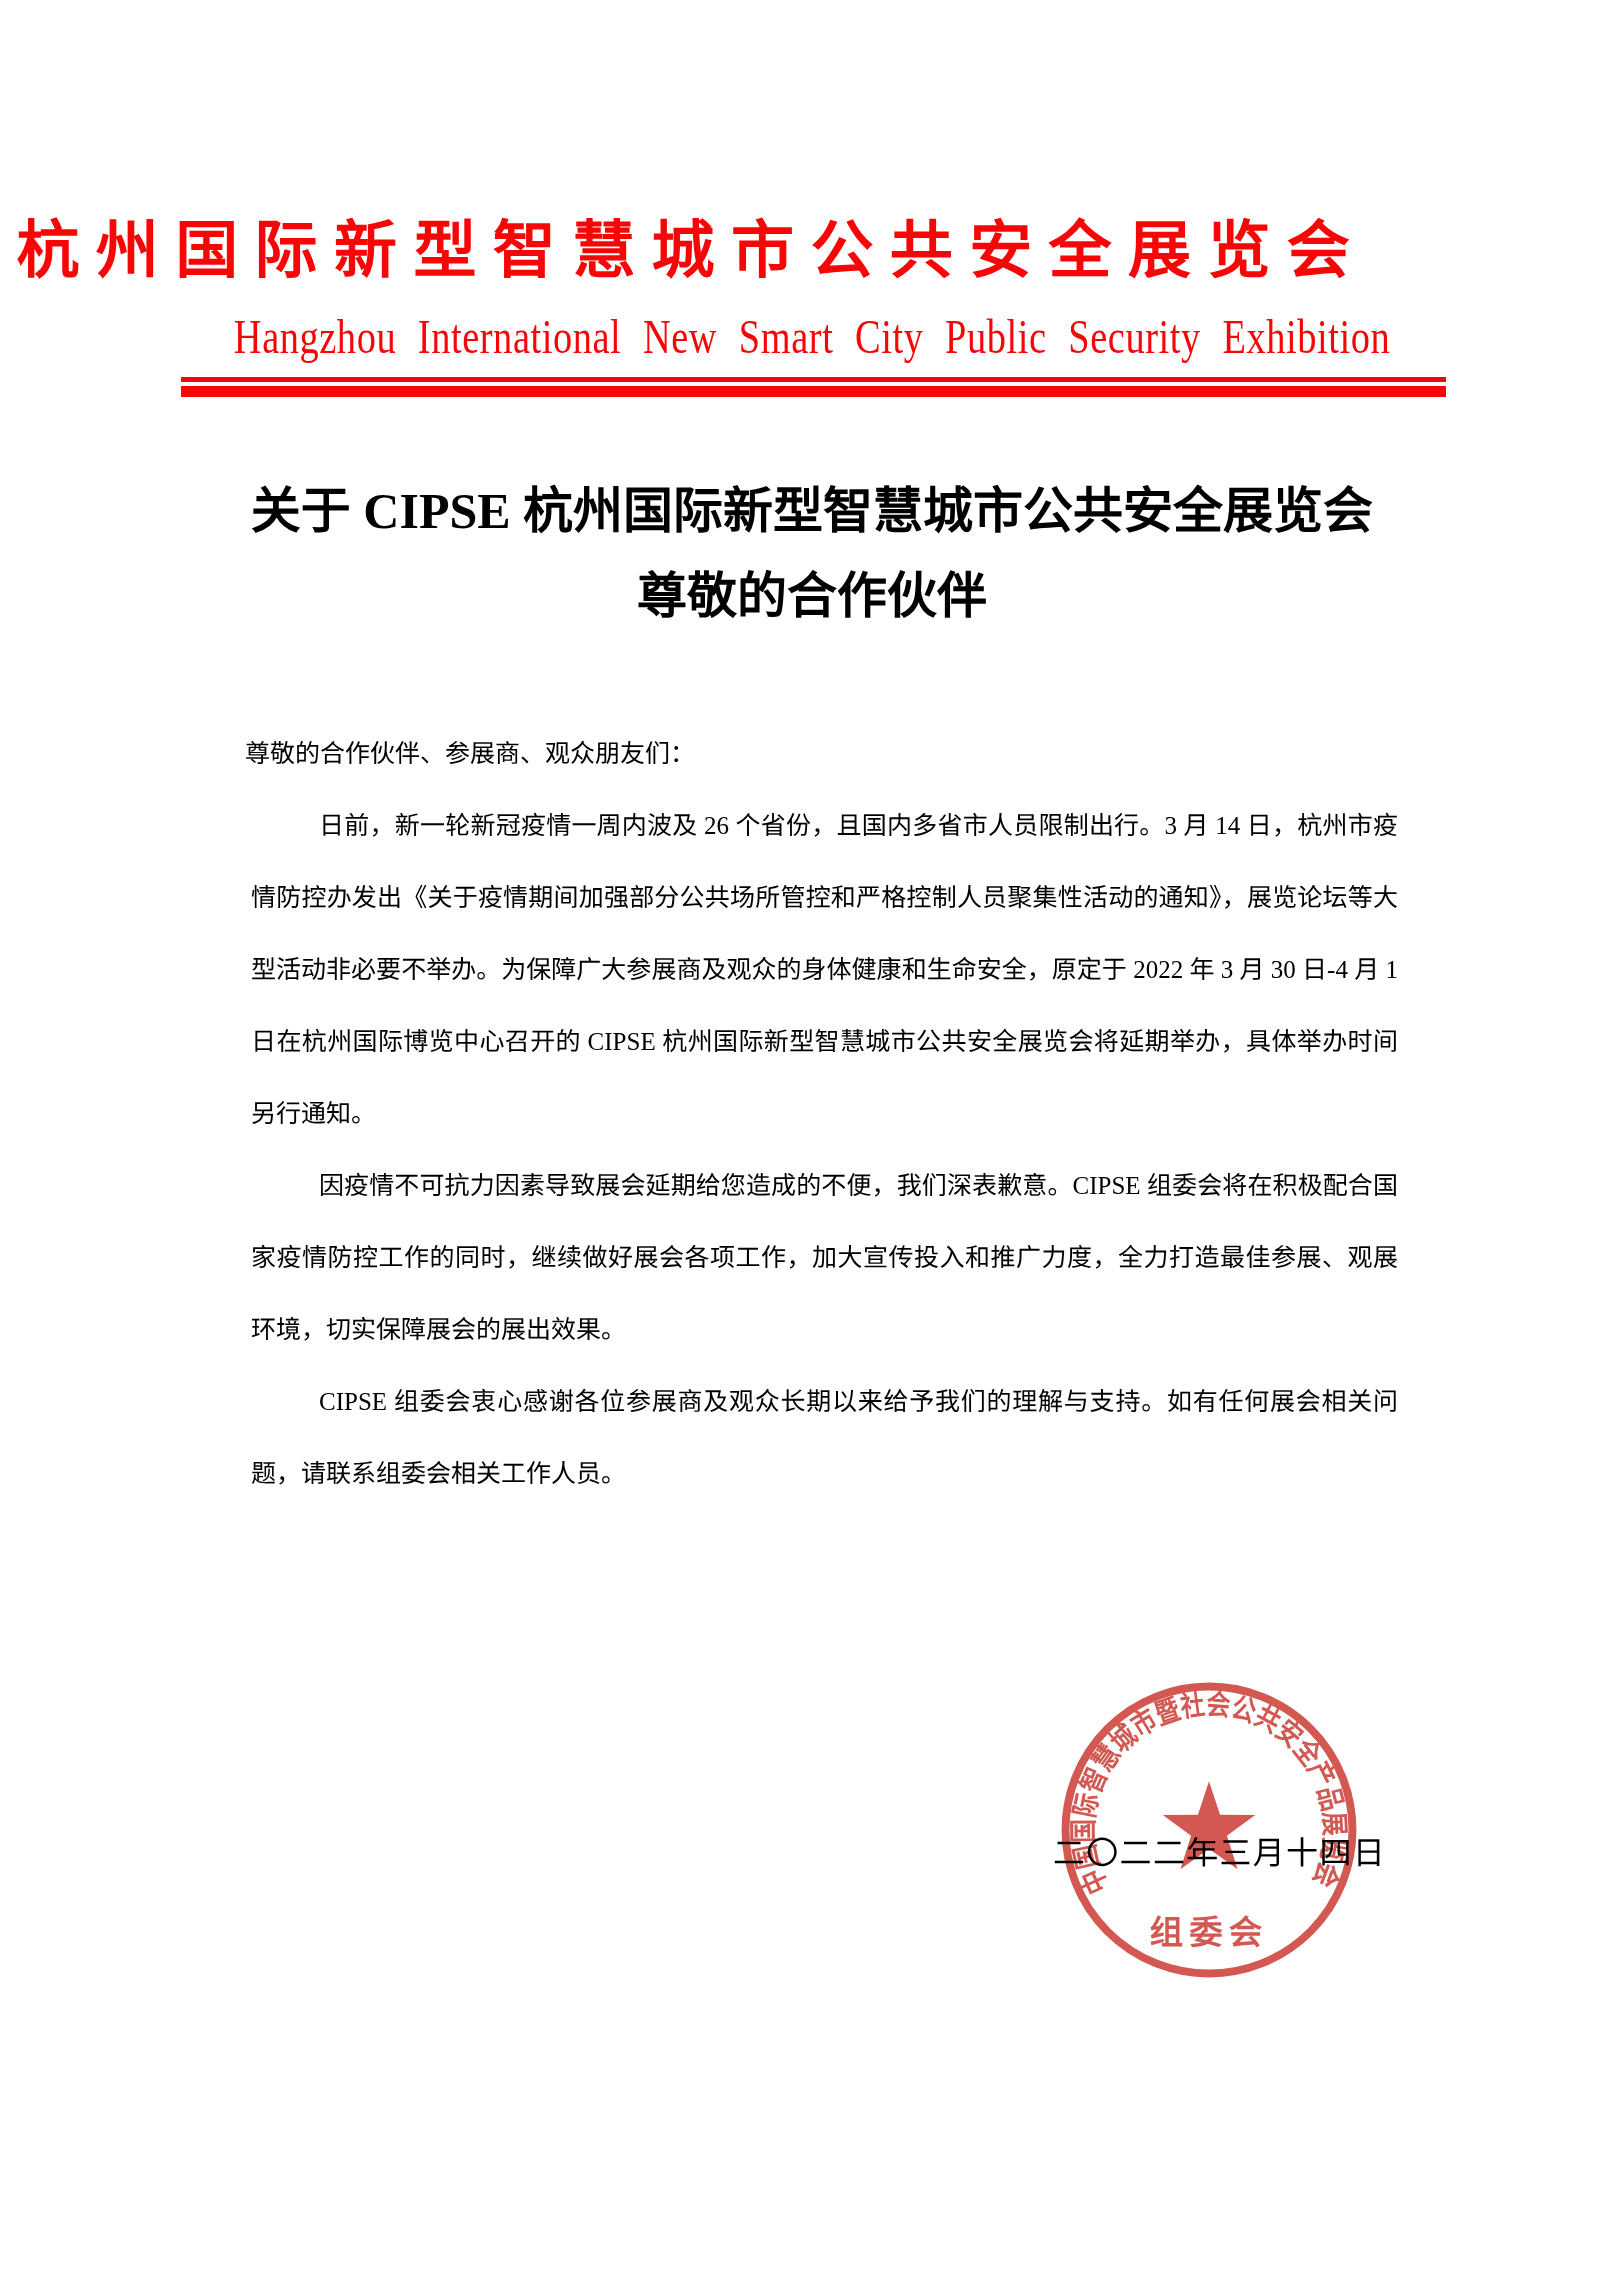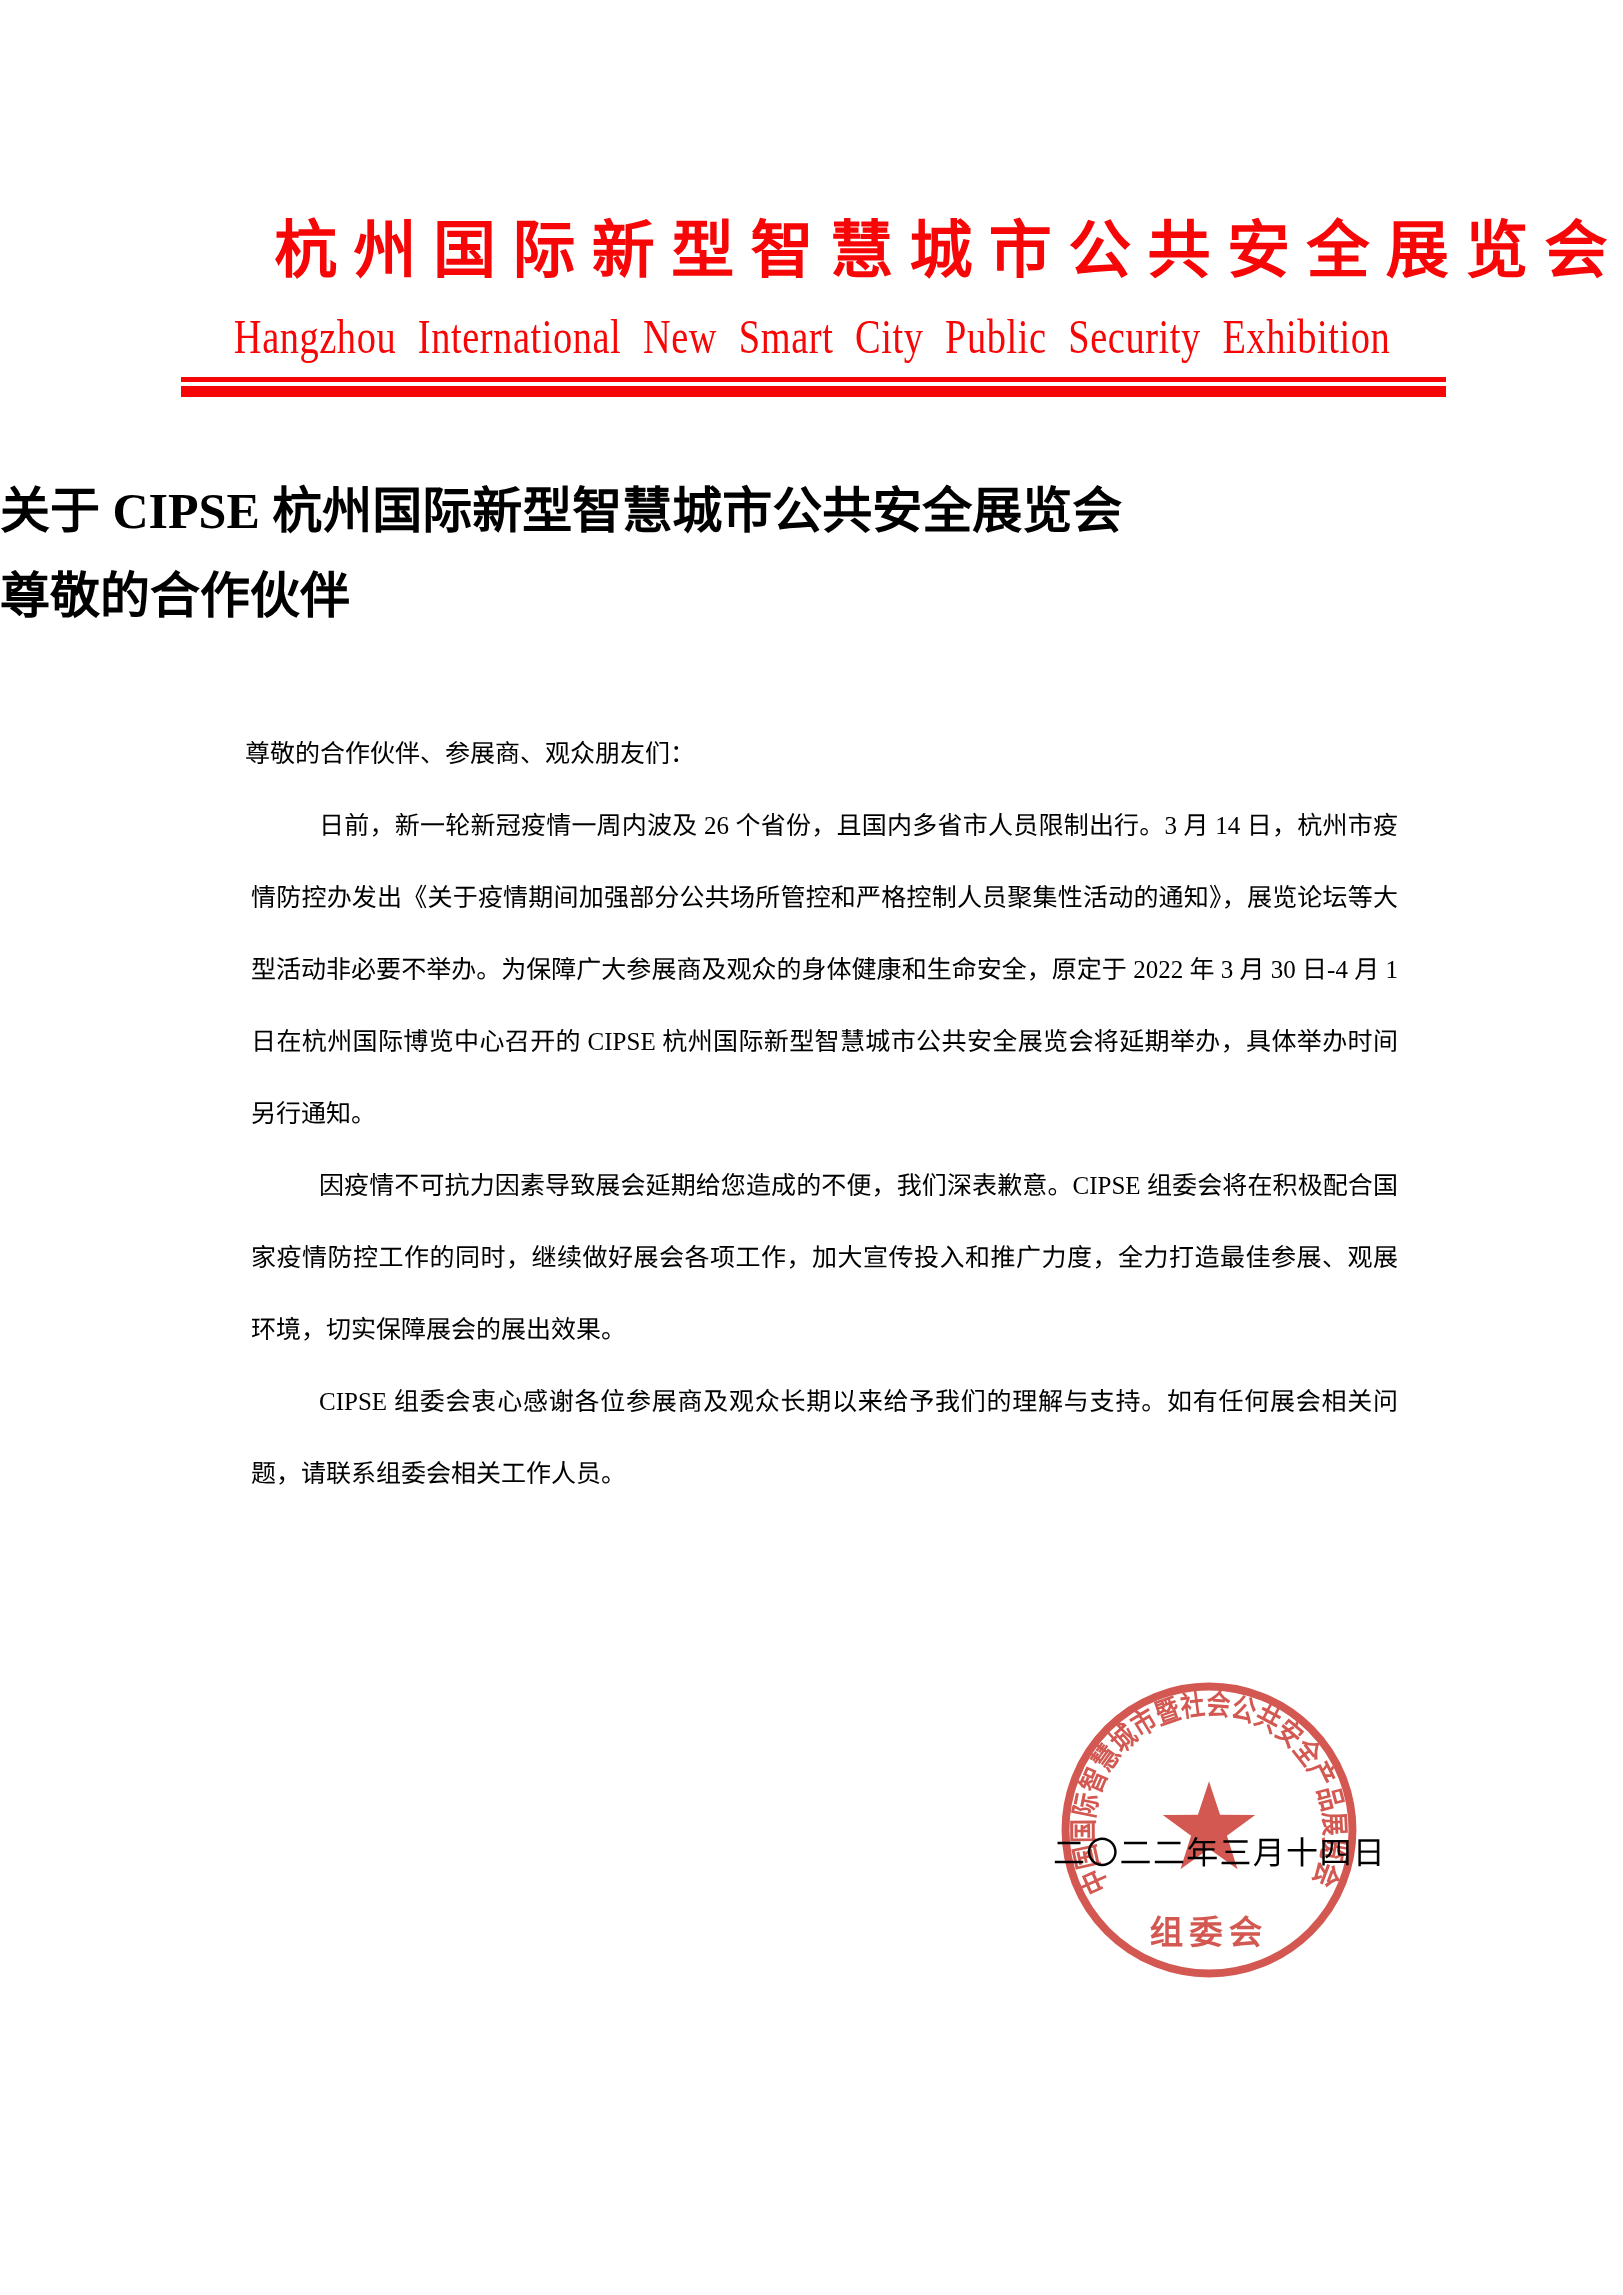--- a/index.html
+++ b/index.html
@@ -15,21 +15,21 @@
     height:2295px;
     background:#ffffff;
     overflow:hidden;
     font-family:"Liberation Serif","DejaVu Serif",serif;
     color:var(--ink);
   }
   
   .hdr-zh{
     position:absolute;
     top:220px;left:0;width:100%;
-    text-align:right;
+    text-align:left;
     font-size:63px;
     font-weight:bold;
     letter-spacing:16.4px;
     padding-left:16.4px;
     color:var(--accent);
     line-height:1;
     white-space:nowrap;
   }
   .hdr-en{
     position:absolute;
@@ -54,20 +54,21 @@
   .rule-thick{
     position:absolute;
     top:386px;left:181px;
     width:1265px;height:10.5px;
     background:var(--accent);
   }
   
   .doc-title{
     position:absolute;
     top:469px;left:0;width:100%;
+    text-align:center;
     font-size:50px;
     font-weight:bold;
     line-height:85px;
     color:var(--ink);
     white-space:nowrap;
   }
   
   .body-text{
     position:absolute;
     top:718px;left:245px;

